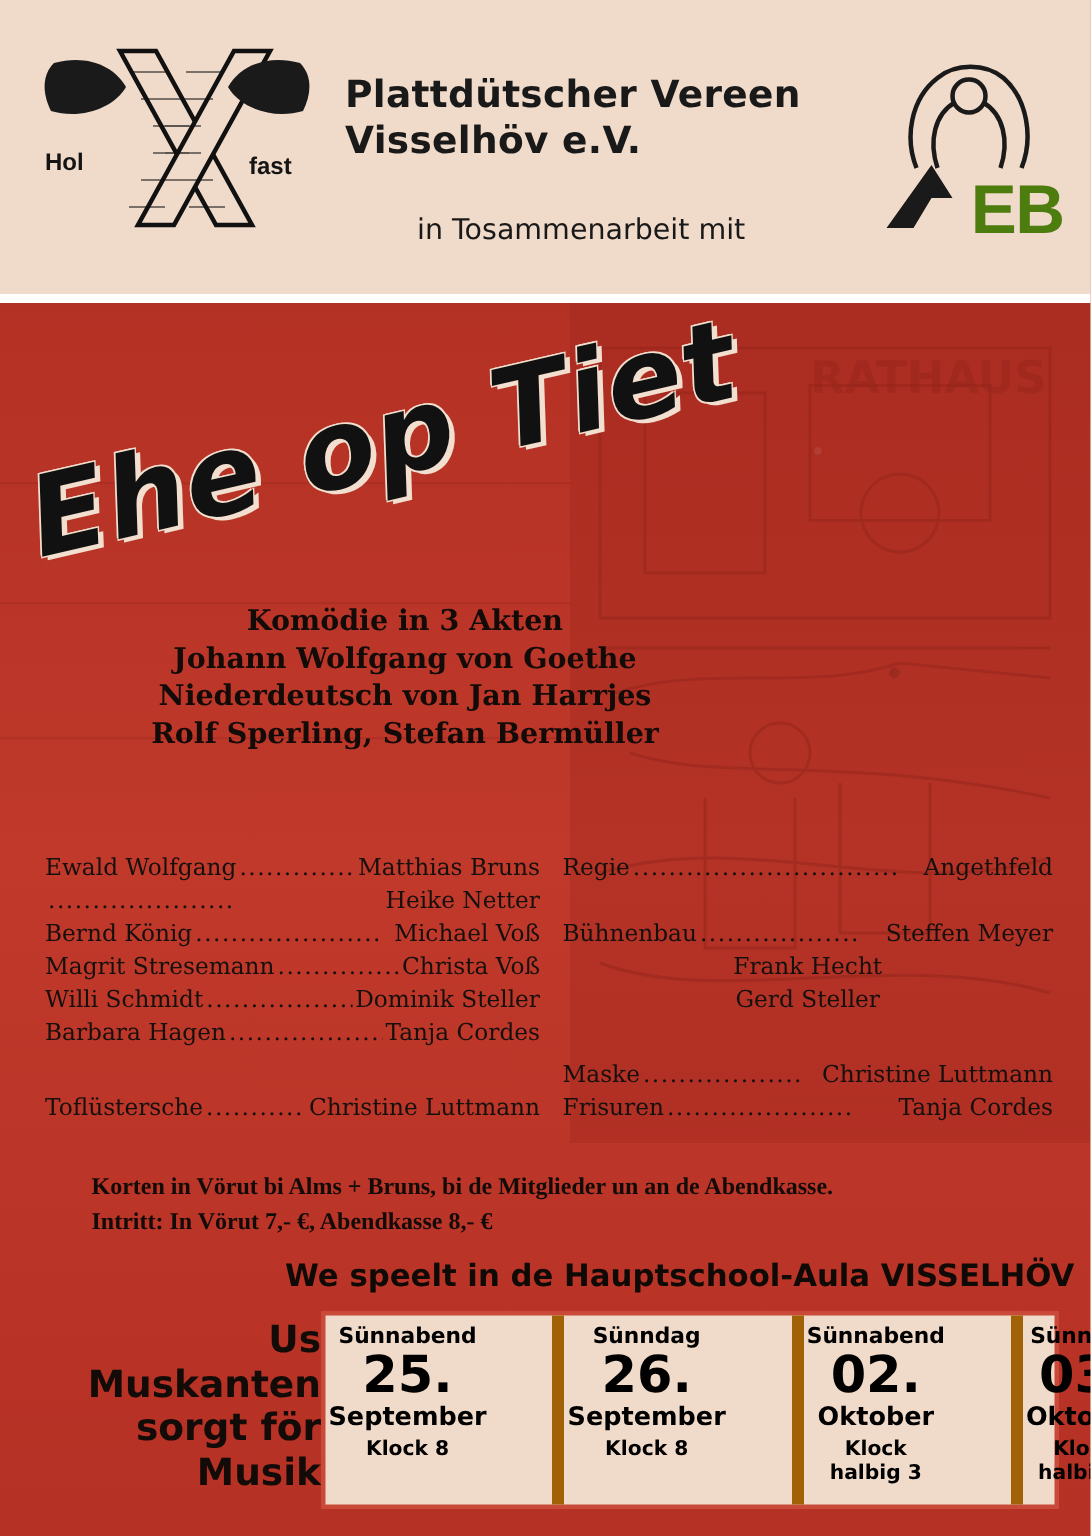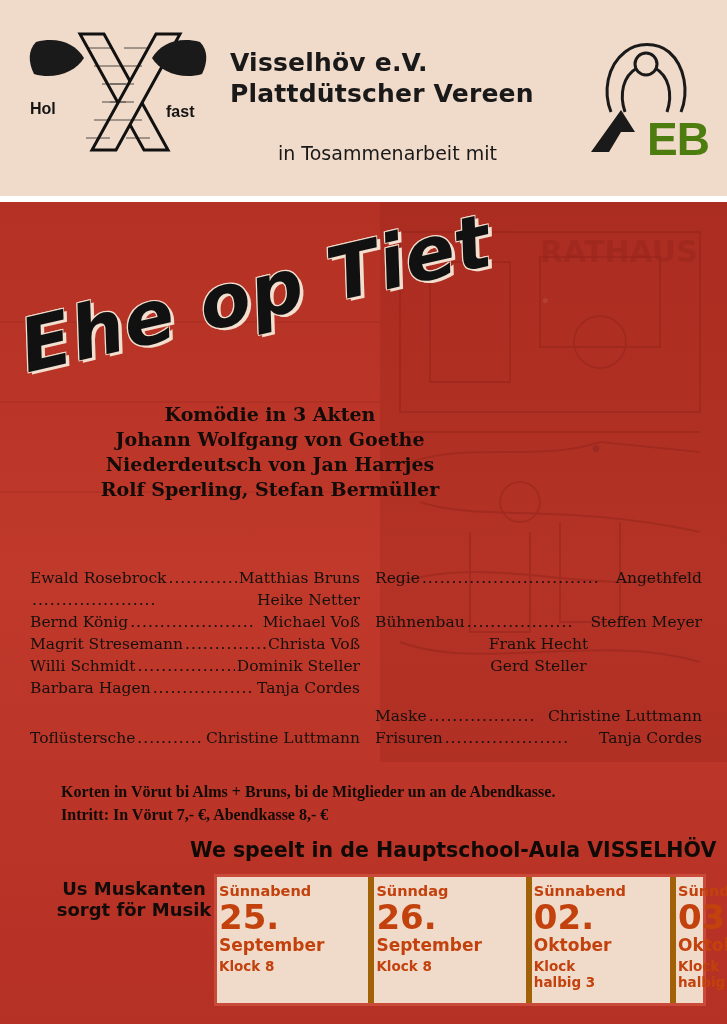--- a/index.html
+++ b/index.html
@@ -212,51 +212,51 @@
     font-size: 20.5px;
     color: #100a07;
   }
 
   
   .music {
     position: absolute;
     left: 54px;
     top: 676px;
     width: 160px;
-    text-align: center;
-    font-family: "DejaVu Sans", sans-serif;
-    font-weight: bold;
-    font-size: 18px;
+    text-align: right;
+    font-family: "DejaVu Sans", sans-serif;
+    font-weight: bold;
+    font-size: 25px;
     line-height: 1.18;
     color: #120b08;
   }
 
   
   .dates {
     position: absolute;
     left: 214px;
     top: 672px;
     width: 492px;
     height: 132px;
     background: #f0dac9;
     border: 3px solid #c94a38;
     display: flex;
     box-sizing: border-box;
   }
   .date-cell {
     flex: 1 1 0;
     position: relative;
     padding: 6px 2px 4px;
-    text-align: left;
-    font-family: "DejaVu Sans", sans-serif;
-    color: #c2410c;
+    text-align: center;
+    font-family: "DejaVu Sans", sans-serif;
+    color: #000000;
     box-sizing: border-box;
   }
   .date-cell + .date-cell {
-    border-left: 6px solid #a16207;
+    border-left: 8px solid #a16207;
     margin-left: 42px;
   }
   .date-weekday {
     font-weight: bold;
     font-size: 14.5px;
     margin-bottom: 1px;
   }
   .date-day {
     font-weight: bold;
     font-size: 34px;
@@ -306,22 +306,22 @@
           <line x1="84" y1="84" x2="108" y2="84"></line>
           <line x1="76" y1="102" x2="100" y2="102"></line>
           <line x1="68" y1="120" x2="92" y2="120"></line>
         </g>
       </svg>
       <div class="hol-text">Hol</div>
       <div class="fast-text">fast</div>
     </div>
 
     <div class="club-name">
+      <div>Plattdütscher Vereen</div>
       <div>Visselhöv e.V.</div>
-      <div>Plattdütscher Vereen</div>
     </div>
 
     <div class="coop-line">in Tosammenarbeit mit</div>
 
     <div class="logo-right">
       <svg width="130" height="150" viewBox="0 0 130 150">
         <g fill="none" stroke="#1a1a1a" stroke-width="3">
           <path d="M30,92 C22,72 26,46 44,32 C56,22 76,22 88,32 C104,46 108,72 100,92"></path>
           <path d="M44,92 C38,74 42,56 56,48"></path>
           <path d="M86,92 C92,74 88,56 74,48"></path>
@@ -376,21 +376,21 @@
       <div>Komödie in 3 Akten</div>
       <div>Johann Wolfgang von Goethe</div>
       <div>Niederdeutsch von Jan Harrjes</div>
       <div>Rolf Sperling, Stefan Bermüller</div>
     </div>
 
     <div class="cast">
 
       <div class="cast-col-left">
         <div class="cast-row">
-          <span>Ewald Rosebrock</span>
+          <span>Ewald Wolfgang</span>
           <span class="dots">.....................</span>
           <span class="person">Matthias Bruns</span>
         </div>
         <div class="cast-row">
           <span class="dots">.....................</span>
           <span class="person">Heike Netter</span>
         </div>
         <div class="cast-row">
           <span>Bernd König</span>
           <span class="dots">.....................</span>

